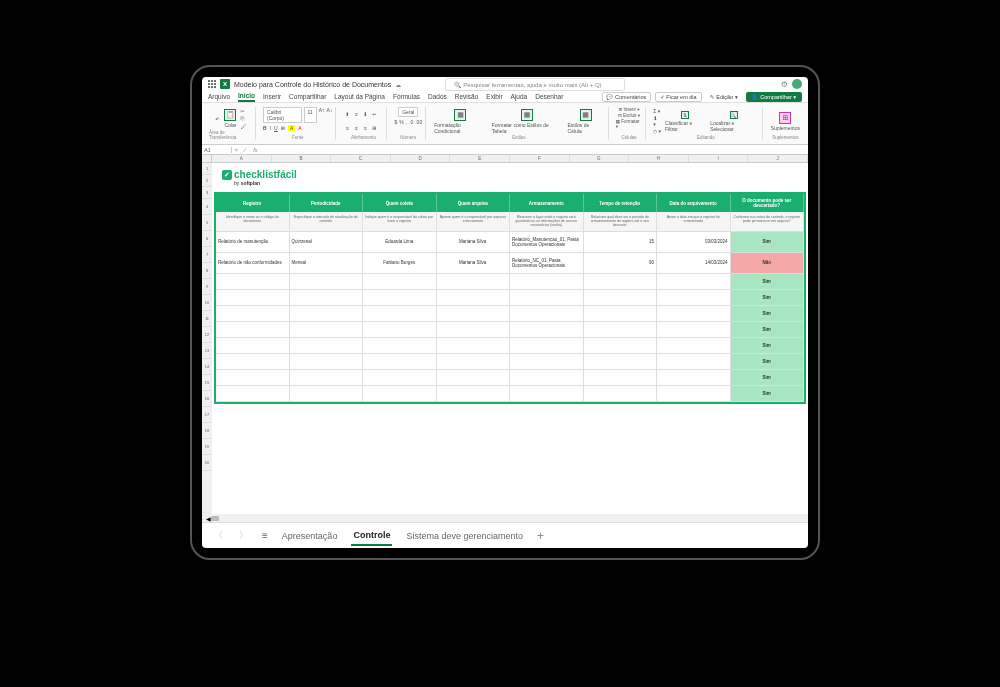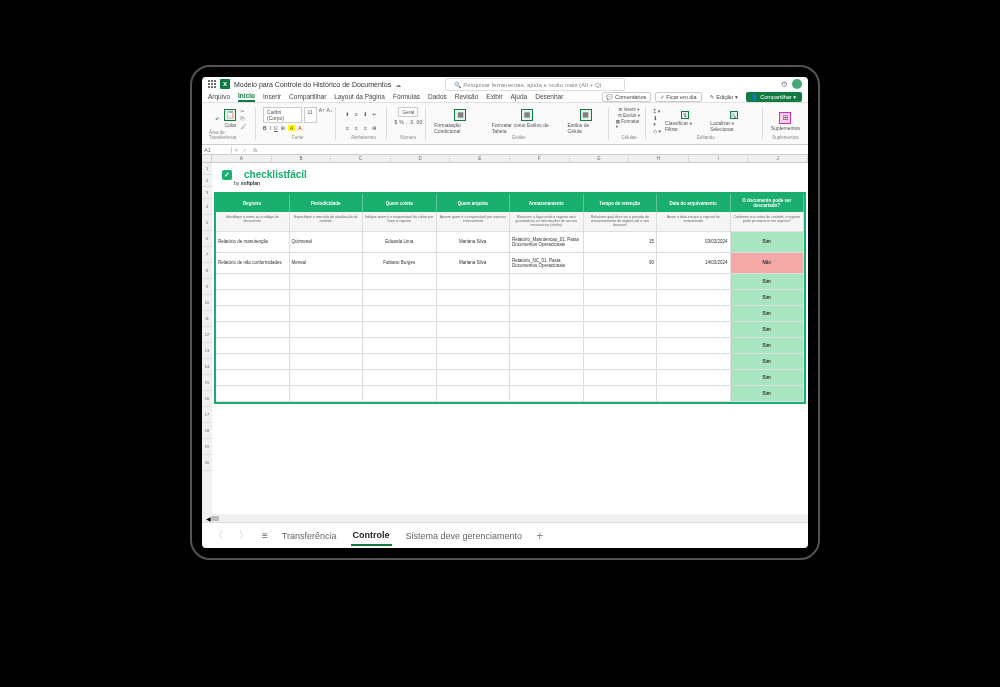--- a/index.html
+++ b/index.html
@@ -54,21 +54,21 @@
 
 
 .sheet-area { flex: 1; display: flex; overflow: hidden; }
 .row-headers { width: 10px; background: #f0f0f0; display: flex; flex-direction: column; font-size: 4px; color: #666; }
 .row-headers div { height: 16px; border-bottom: 1px solid #ddd; display: flex; align-items: center; justify-content: center; }
 .row-headers .short { height: 12px; }
 .sheet-content { flex: 1; background: #fff; position: relative; overflow: hidden; }
 
 
 .branding { padding: 6px 10px; }
-.brand-logo { font-size: 10px; font-weight: bold; color: #1aae6f; display: flex; align-items: center; gap: 12px; }
+.brand-logo { font-size: 10px; font-weight: bold; color: #1aae6f; display: flex; align-items: center; gap: 2px; }
 .brand-check { width: 10px; height: 10px; background: #1aae6f; border-radius: 2px; color: #fff; display: flex; align-items: center; justify-content: center; font-size: 7px; }
 .brand-sub { font-size: 5px; color: #333; margin-left: 12px; }
 .brand-sub b { font-weight: 700; }
 
 
 .data-table { border: 2px solid #1aae6f; margin: 0 2px; }
 .dt-header { display: flex; background: #1aae6f; color: #fff; font-size: 4.5px; font-weight: 600; text-align: center; }
 .dt-header > div { flex: 1; padding: 4px 2px; border-right: 1px solid rgba(255,255,255,0.3); display: flex; align-items: center; justify-content: center; }
 .dt-subheader { display: flex; background: #f5f5f5; color: #666; font-size: 3.5px; text-align: center; }
 .dt-subheader > div { flex: 1; padding: 3px 2px; border-right: 1px solid #ddd; border-bottom: 1px solid #ddd; line-height: 1.2; }
@@ -440,20 +440,20 @@
 
 <div class="hscroll">
   <span>◀</span>
   <div class="hscroll-thumb"></div>
 </div>
 
 <div class="sheet-tabs">
   <span class="nav-arrow">〈</span>
   <span class="nav-arrow">〉</span>
   <span class="hamburger">≡</span>
-  <span class="tab">Transferência</span>
+  <span class="tab">Apresentação</span>
   <span class="tab active">Controle</span>
   <span class="tab">Sistema deve gerenciamento</span>
   <span class="tab-add">+</span>
 </div>
 
 </div>
 </div>
 
 </body></html>

